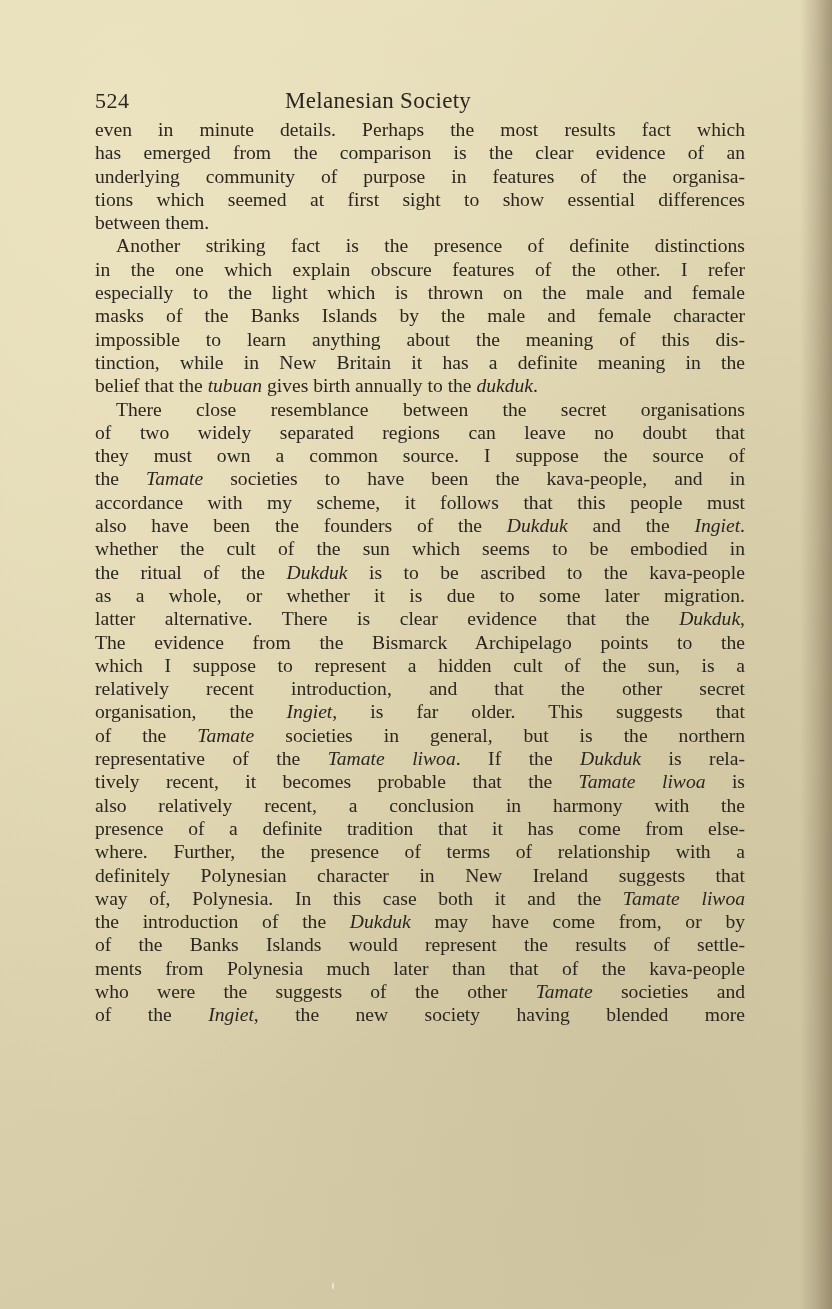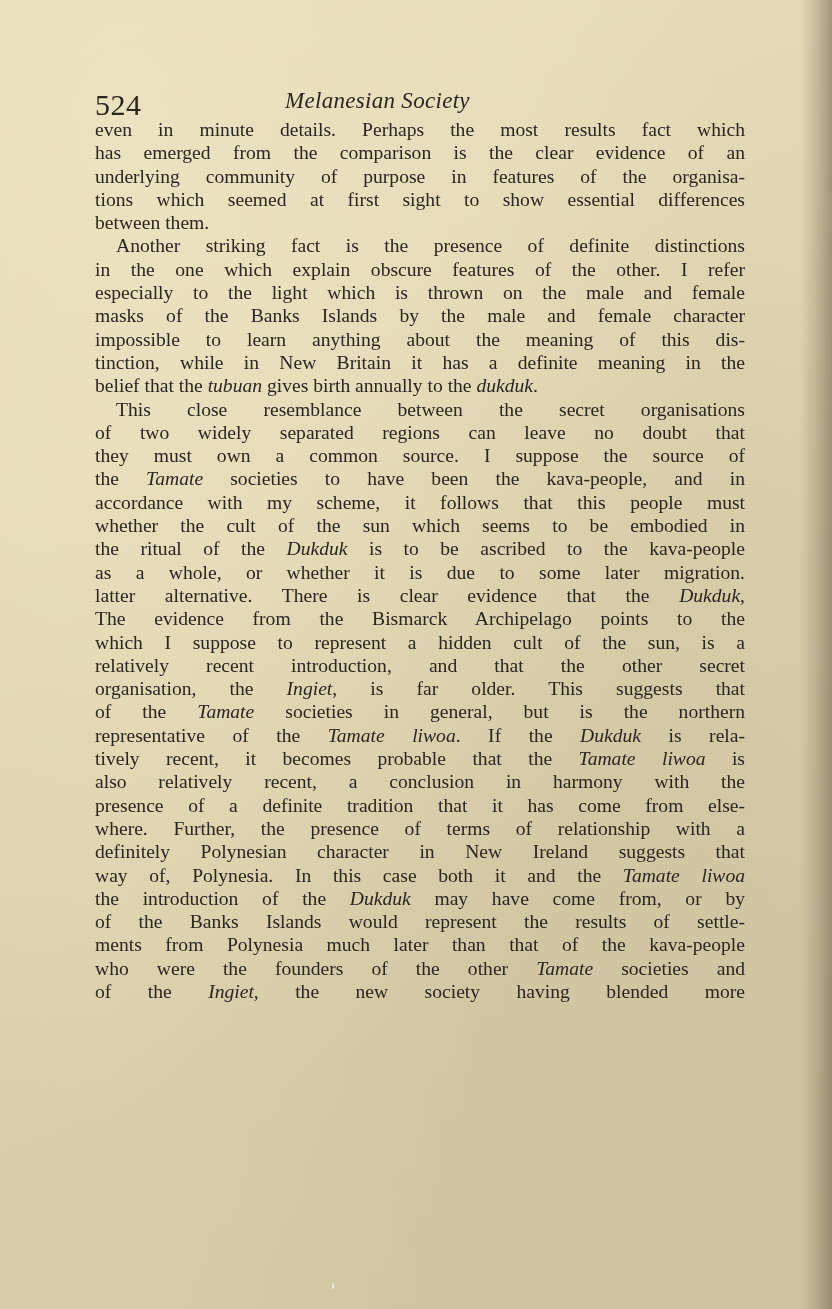--- a/index.html
+++ b/index.html
@@ -29,29 +29,28 @@
     position: absolute;
     top: 88px;
     left: 0;
     width: 650px;
     height: 28px;
   }
   .page-number {
     position: absolute;
     left: 0;
     top: 0;
-    font-size: 30px;
+    font-size: 22px;
     letter-spacing: 0.5px;
     font-family: "Liberation Serif", "DejaVu Serif", serif;
   }
   .running-title {
     position: absolute;
     left: 190px;
     top: 0;
-    font-style: italic;
     font-size: 23px;
     letter-spacing: 0.3px;
   }
   .body-text {
     position: absolute;
     top: 118px;
     left: 0;
     width: 650px;
   }
   .line {
@@ -131,35 +130,38 @@
       <div class="line">
         <span class="line-inner"><span class="seg">impossible to learn anything about the meaning of this dis-</span></span>
       </div>
       <div class="line">
         <span class="line-inner"><span class="seg">tinction, while in New Britain it has a definite meaning in the</span></span>
       </div>
       <div class="line last">
         <span class="line-inner"><span class="seg">belief that the </span><span class="seg italic">tubuan</span><span class="seg"> gives birth annually to the </span><span class="seg italic">dukduk</span><span class="seg">.</span></span>
       </div>
       <div class="line indent">
-        <span class="line-inner"><span class="seg">This close resemblance between the secret organisations</span></span>
+        <span class="line-inner"><span class="seg">There close resemblance between the secret organisations</span></span>
       </div>
       <div class="line">
         <span class="line-inner"><span class="seg">of two widely separated regions can leave no doubt that</span></span>
       </div>
       <div class="line">
         <span class="line-inner"><span class="seg">they must own a common source.  I suppose the source of</span></span>
       </div>
       <div class="line">
         <span class="line-inner"><span class="seg">the </span><span class="seg italic">Tamate</span><span class="seg"> societies to have been the kava-people, and in</span></span>
       </div>
       <div class="line">
         <span class="line-inner"><span class="seg">accordance with my scheme, it follows that this people must</span></span>
       </div>
       <div class="line">
+        <span class="line-inner"><span class="seg">also have been the founders of the </span><span class="seg italic">Dukduk</span><span class="seg"> and the </span><span class="seg italic">Ingiet</span><span class="seg">.</span></span>
+      </div>
+      <div class="line">
         <span class="line-inner"><span class="seg">whether the cult of the sun which seems to be embodied in</span></span>
       </div>
       <div class="line">
         <span class="line-inner"><span class="seg">the ritual of the </span><span class="seg italic">Dukduk</span><span class="seg"> is to be ascribed to the kava-people</span></span>
       </div>
       <div class="line">
         <span class="line-inner"><span class="seg">as a whole, or whether it is due to some later migration.</span></span>
       </div>
       <div class="line">
         <span class="line-inner"><span class="seg">latter alternative.  There is clear evidence that the </span><span class="seg italic">Dukduk</span><span class="seg">,</span></span>
@@ -203,20 +205,20 @@
       <div class="line">
         <span class="line-inner"><span class="seg">the introduction of the </span><span class="seg italic">Dukduk</span><span class="seg"> may have come from, or by</span></span>
       </div>
       <div class="line">
         <span class="line-inner"><span class="seg">of the Banks Islands would represent the results of settle-</span></span>
       </div>
       <div class="line">
         <span class="line-inner"><span class="seg">ments from Polynesia much later than that of the kava-people</span></span>
       </div>
       <div class="line">
-        <span class="line-inner"><span class="seg">who were the founders of the other </span><span class="seg italic">Tamate</span><span class="seg"> societies and</span></span>
+        <span class="line-inner"><span class="seg">who were the suggests of the other </span><span class="seg italic">Tamate</span><span class="seg"> societies and</span></span>
       </div>
       <div class="line">
         <span class="line-inner"><span class="seg">of the </span><span class="seg italic">Ingiet</span><span class="seg">, the new society having blended more</span></span>
       </div>
     </div>
 </div>
 <div class="speck"></div>
 
 </body></html>

